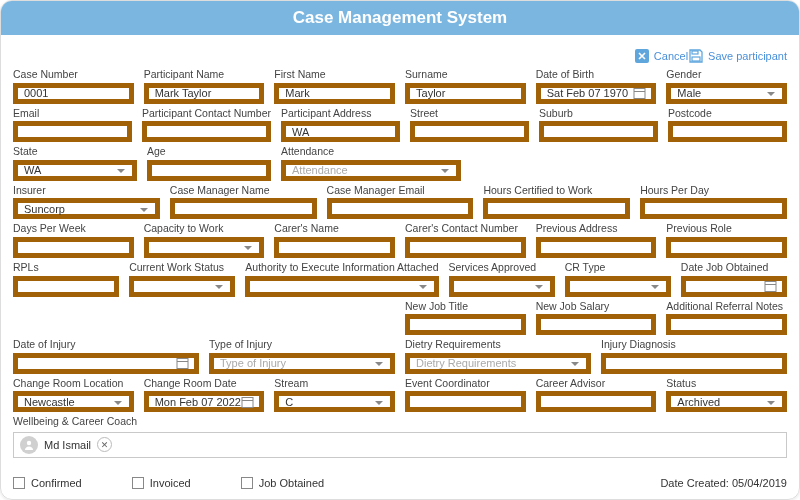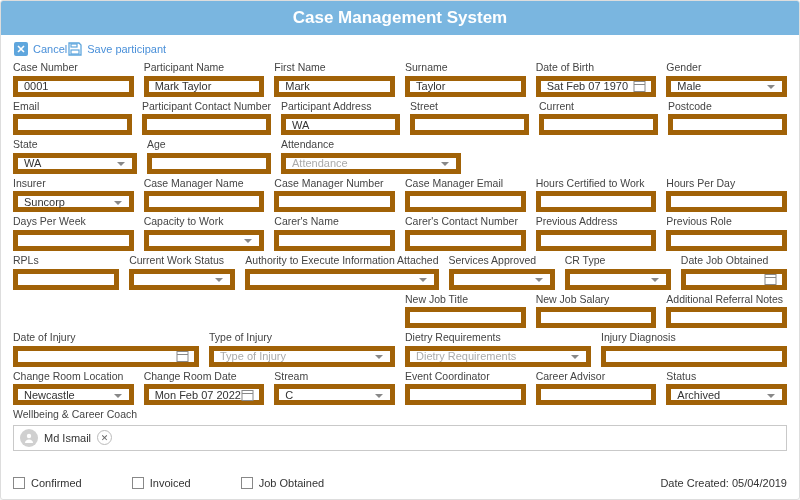--- a/index.html
+++ b/index.html
@@ -1,19 +1,19 @@
 <!DOCTYPE html>
 <html><head>
 <meta charset="utf-8">
 <style>
   * { box-sizing: border-box; margin: 0; padding: 0; }
   body { font-family: "Segoe UI", Arial, sans-serif; font-size: 11px; background: #fff; color: #333; }
-  .card { width: 800px; height: 500px; border: 1px solid #ddd; border-radius: 3px; box-shadow: 0 1px 3px rgba(0,0,0,0.1); margin: 0; overflow: hidden; display: flex; flex-direction: column; }
+  .card { width: 800px; height: 500px; border: 1px solid #ddd; border-radius: 12px; box-shadow: 0 1px 3px rgba(0,0,0,0.1); margin: 0; overflow: hidden; display: flex; flex-direction: column; }
   .titlebar { background: #7ab6e0; color: #fff; font-weight: bold; font-size: 17px; text-align: center; padding: 7px 0; }
-  .toolbar { display: flex; justify-content: flex-start; align-items: center; padding: 6px 12px 2px; }
+  .toolbar { display: flex; justify-content: flex-end; align-items: center; padding: 13px 12px 2px; }
   .tbtn { display: flex; align-items: center; gap: 4px; color: #4a90d9; cursor: pointer; font-size: 11px; }
   .tbtn .ico { display: inline-flex; width: 16px; height: 16px; align-items: center; justify-content: center; }
   .form { flex: 1; padding: 2px 12px 0; overflow: hidden; }
   .row { display: flex; gap: 10px; margin-bottom: 3px; }
   .fld { display: flex; flex-direction: column; flex: 1; }
   .lbl { font-size: 10.5px; color: #444; margin-bottom: 2px; white-space: nowrap; overflow: hidden; text-overflow: ellipsis; line-height: 1.2; }
   .ctl { position: relative; height: 21px; border: 5px solid #a16207; background: #fff; display: flex; align-items: center; padding: 0 6px; font-size: 11px; color: #333; }
   .ctl.sel::after { content: ""; position: absolute; right: 7px; top: 50%; margin-top: -1px; border-left: 4px solid transparent; border-right: 4px solid transparent; border-top: 4px solid #888; }
   .ctl.date .cal { position: absolute; right: 5px; top: 50%; transform: translateY(-50%); width: 13px; height: 13px; }
   .ctl .ph { color: #aaa; }
@@ -121,21 +121,21 @@
             <span>WA</span>
           </div>
         </div>
       <div class="fld">
           <span class="lbl">Street</span>
           <div class="ctl">
             <span></span>
           </div>
         </div>
       <div class="fld">
-          <span class="lbl">Current</span>
+          <span class="lbl">Suburb</span>
           <div class="ctl">
             <span></span>
           </div>
         </div>
       <div class="fld">
           <span class="lbl">Postcode</span>
           <div class="ctl">
             <span></span>
           </div>
         </div>
@@ -165,26 +165,20 @@
 
     <div class="row">
       <div class="fld">
           <span class="lbl">Insurer</span>
           <div class="ctl sel">
             <span>Suncorp</span>
           </div>
         </div>
       <div class="fld">
           <span class="lbl">Case Manager Name</span>
-          <div class="ctl">
-            <span></span>
-          </div>
-        </div>
-      <div class="fld">
-          <span class="lbl">Case Manager Number</span>
           <div class="ctl">
             <span></span>
           </div>
         </div>
       <div class="fld">
           <span class="lbl">Case Manager Email</span>
           <div class="ctl">
             <span></span>
           </div>
         </div>

